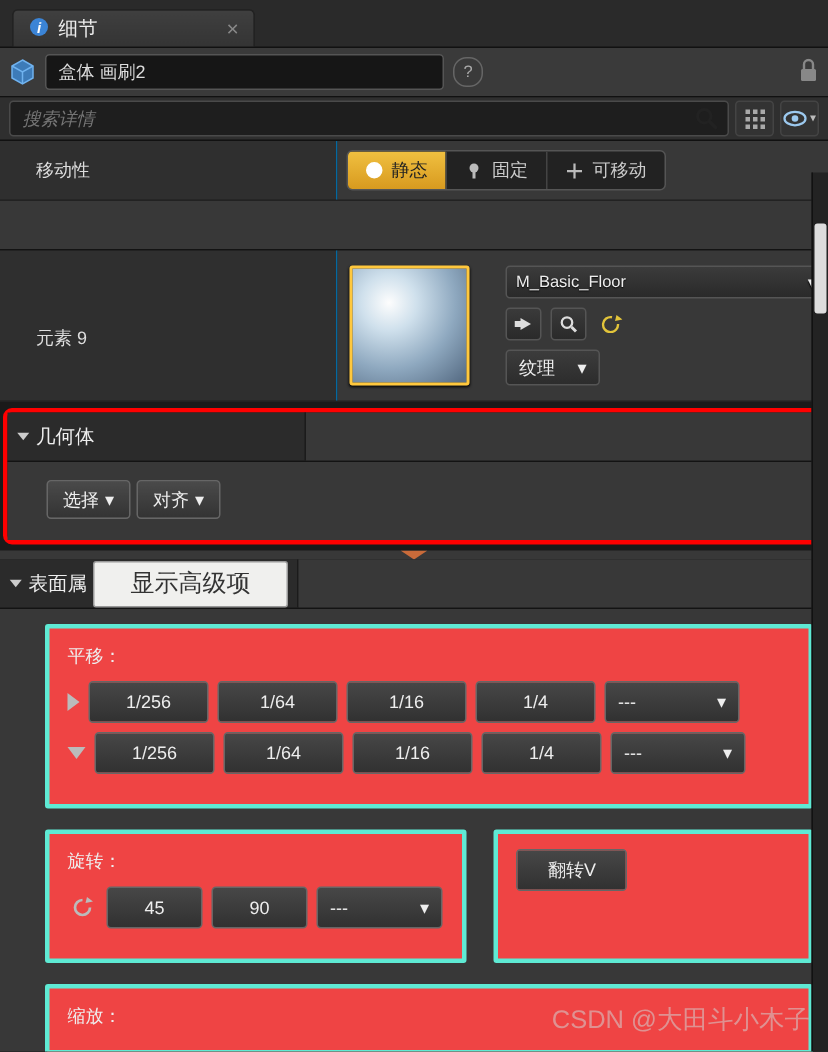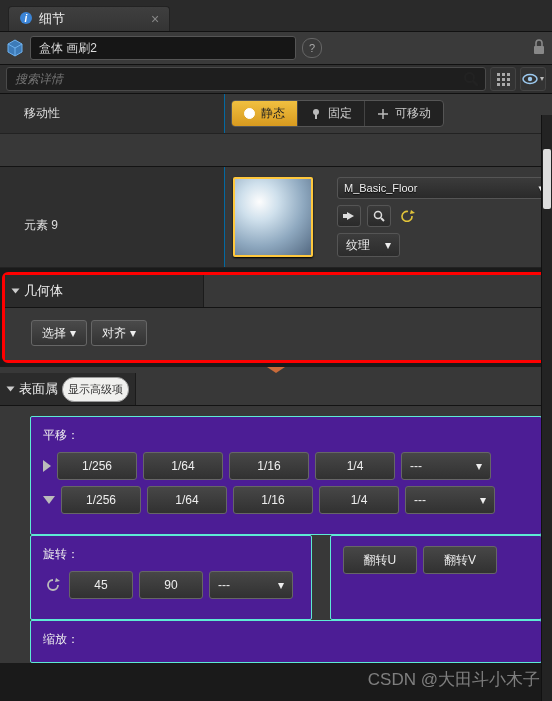--- a/index.html
+++ b/index.html
@@ -34,23 +34,23 @@
   .mat-ctrls{display:flex;flex-direction:column;gap:6px;margin-left:20px}
   .mat-name-row{display:flex;align-items:center;gap:6px}
   .mat-select{width:200px;height:20px;background:linear-gradient(#3b3b3b,#2a2a2a);border:1px solid #555;border-radius:3px;display:flex;align-items:center;justify-content:space-between;padding:0 6px;color:#eee;font-size:11px;text-shadow:0 1px 1px #000}
   .mini-btn{width:22px;height:20px;border:1px solid #555;border-radius:3px;background:linear-gradient(#3a3a3a,#2a2a2a);display:inline-flex;align-items:center;justify-content:center;color:#ddd;font-size:12px}
   .tex-btn{display:inline-flex;align-items:center;gap:15px;height:22px;padding:0 8px;border:1px solid #555;border-radius:3px;background:linear-gradient(#3c3c3c,#2c2c2c);color:#eee;font-size:12px}
   .redbox{border:3px solid #f00;border-radius:6px;margin:4px 2px 4px 2px}
   .geo-btns{display:flex;gap:4px;padding:12px 0 14px 26px;background:#383838}
   .drop-btn{display:inline-flex;align-items:center;gap:4px;height:24px;padding:0 10px;border:1px solid #666;border-radius:3px;background:linear-gradient(#4a4a4a,#333);color:#eee;font-size:12px}
   .notch{height:6px;display:flex;align-items:center;justify-content:center;background:#383838}
   .notch svg{display:block}
-  .adv-btn{background:#f0f0ee;border:1px solid #999;border-radius:12px;padding:4px 5px;color:#333;font-size:11px;margin-left:4px}
+  .adv-btn{background:#f0f0ee;border:1px solid #999;border-radius:2px;padding:4px 24px;color:#333;font-size:16px;margin-left:4px}
   .props{background:#383838;padding:10px 10px 0 30px}
-  .propbox{background:#4c1d95;border:1px solid #5eead4;border-radius:2px;padding:10px 12px 14px;}
+  .propbox{background:#ef4444;border:3px solid #5eead4;border-radius:2px;padding:10px 12px 14px;margin-bottom:14px}
   .propbox .title{color:#eee;font-size:12px;margin-bottom:8px}
   .valrow{display:flex;align-items:center;gap:6px;margin-bottom:6px}
   .tri-r{width:0;height:0;border-left:8px solid #bbb;border-top:6px solid transparent;border-bottom:6px solid transparent}
   .tri-d{width:0;height:0;border-top:8px solid #bbb;border-left:6px solid transparent;border-right:6px solid transparent}
   .valbtn{width:78px;height:26px;border:1px solid #666;border-radius:3px;background:linear-gradient(#474747,#313131);color:#eee;display:inline-flex;align-items:center;justify-content:center;font-size:12px}
   .valbtn.sel{width:72px;justify-content:space-between;padding:0 8px}
   .flex-gap{display:flex;gap:18px}
   .reset-icon{width:20px;height:20px;display:inline-flex;align-items:center;justify-content:center;color:#bbb}
   .scrollbar{position:absolute;right:0;top:115px;width:10px;bottom:0;background:#232323;border-left:1px solid #111}
   .scroll-thumb{position:absolute;top:34px;width:8px;left:1px;height:60px;background:#ddd;border-radius:2px}
@@ -273,21 +273,20 @@
         <span class="valbtn" style="width:62px">45</span>
         <span class="valbtn" style="width:62px">90</span>
         <span class="valbtn sel" style="width:66px">
             <span>---</span>
             <span>▾</span>
           </span>
       </div>
     </div>
     <div class="propbox" style="flex:0.8">
       <div class="valrow">
-        <span class="valbtn" style="width:72px">翻转U</span>
         <span class="valbtn" style="width:72px">翻转V</span>
       </div>
     </div>
   </div>
 
   <div class="propbox" style="margin-top:0;padding-bottom:6px">
     <div class="title">缩放：</div>
   </div>
 </div>
 

